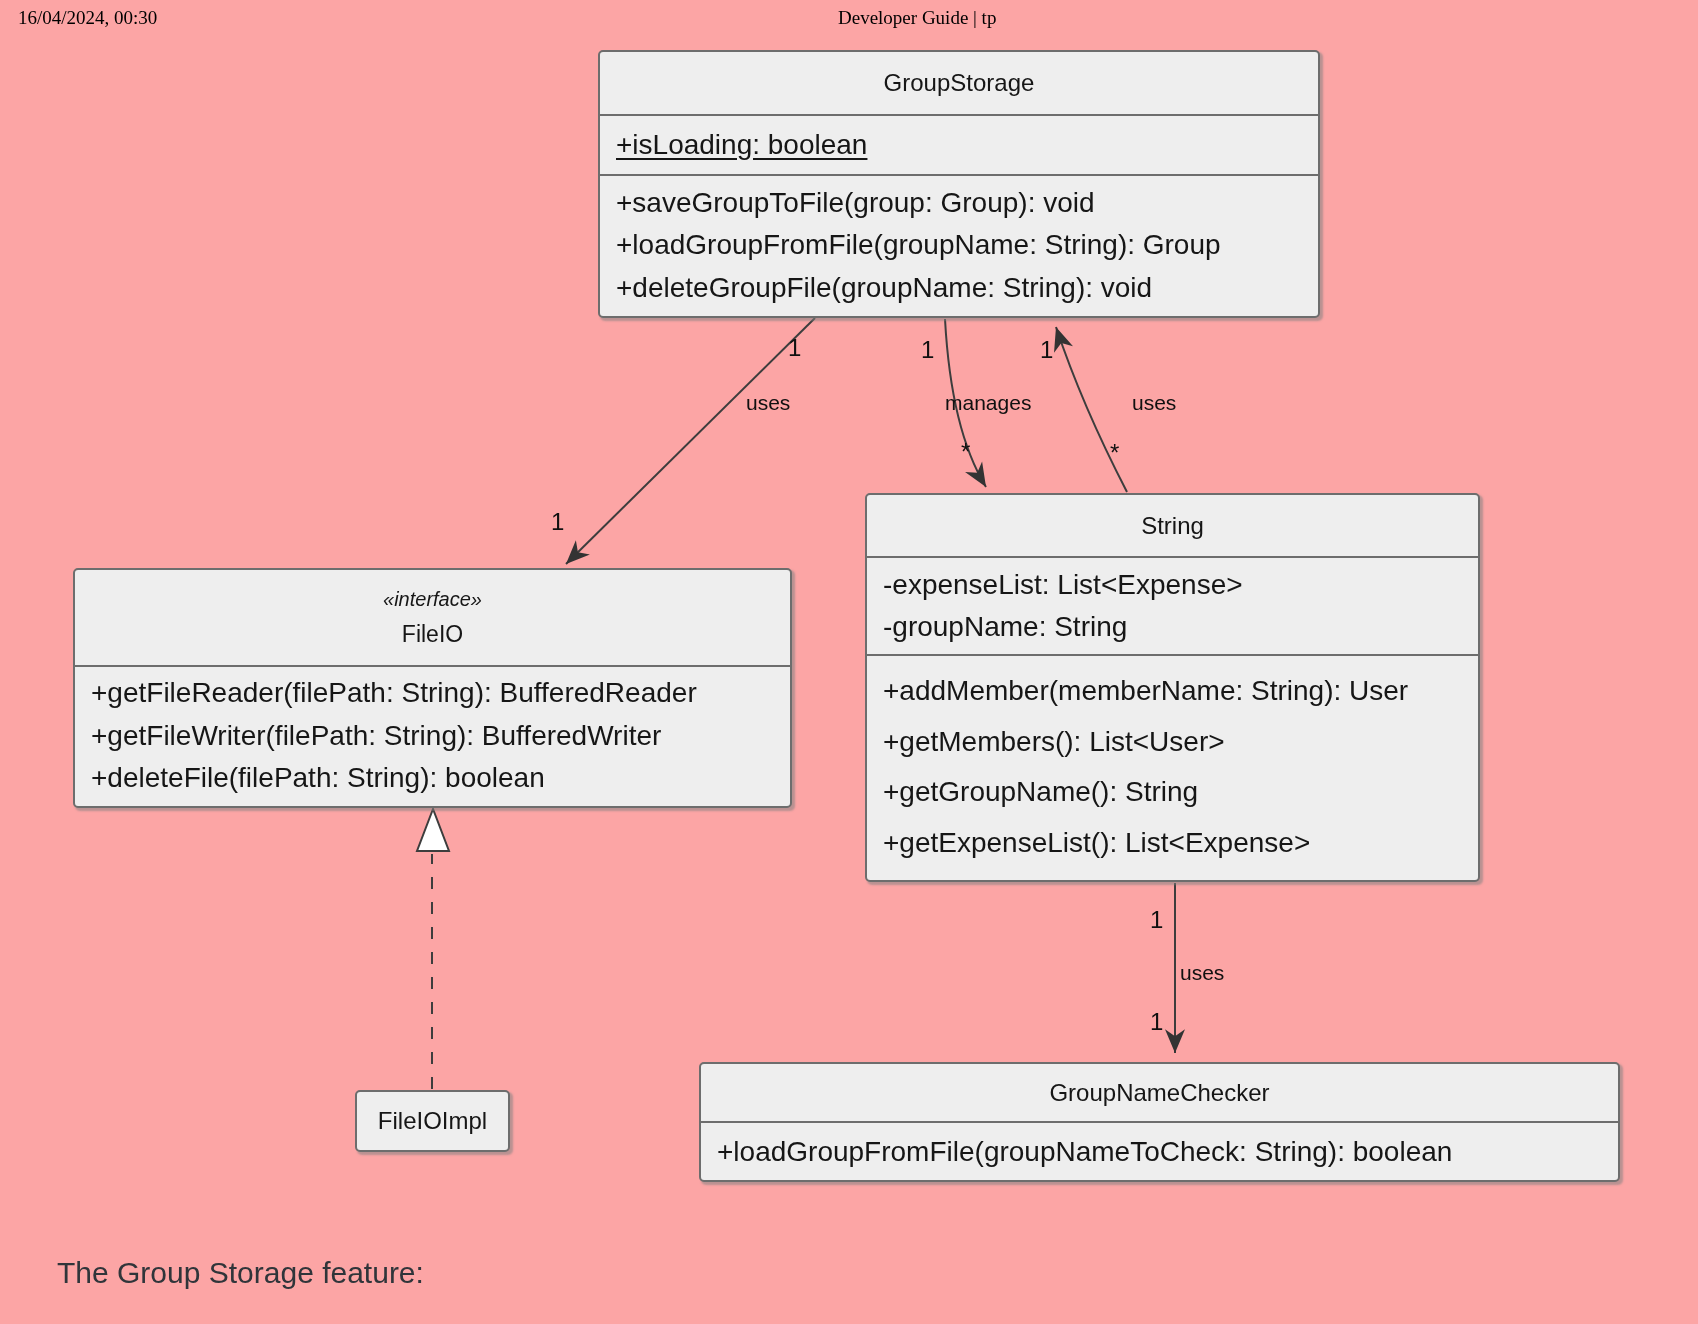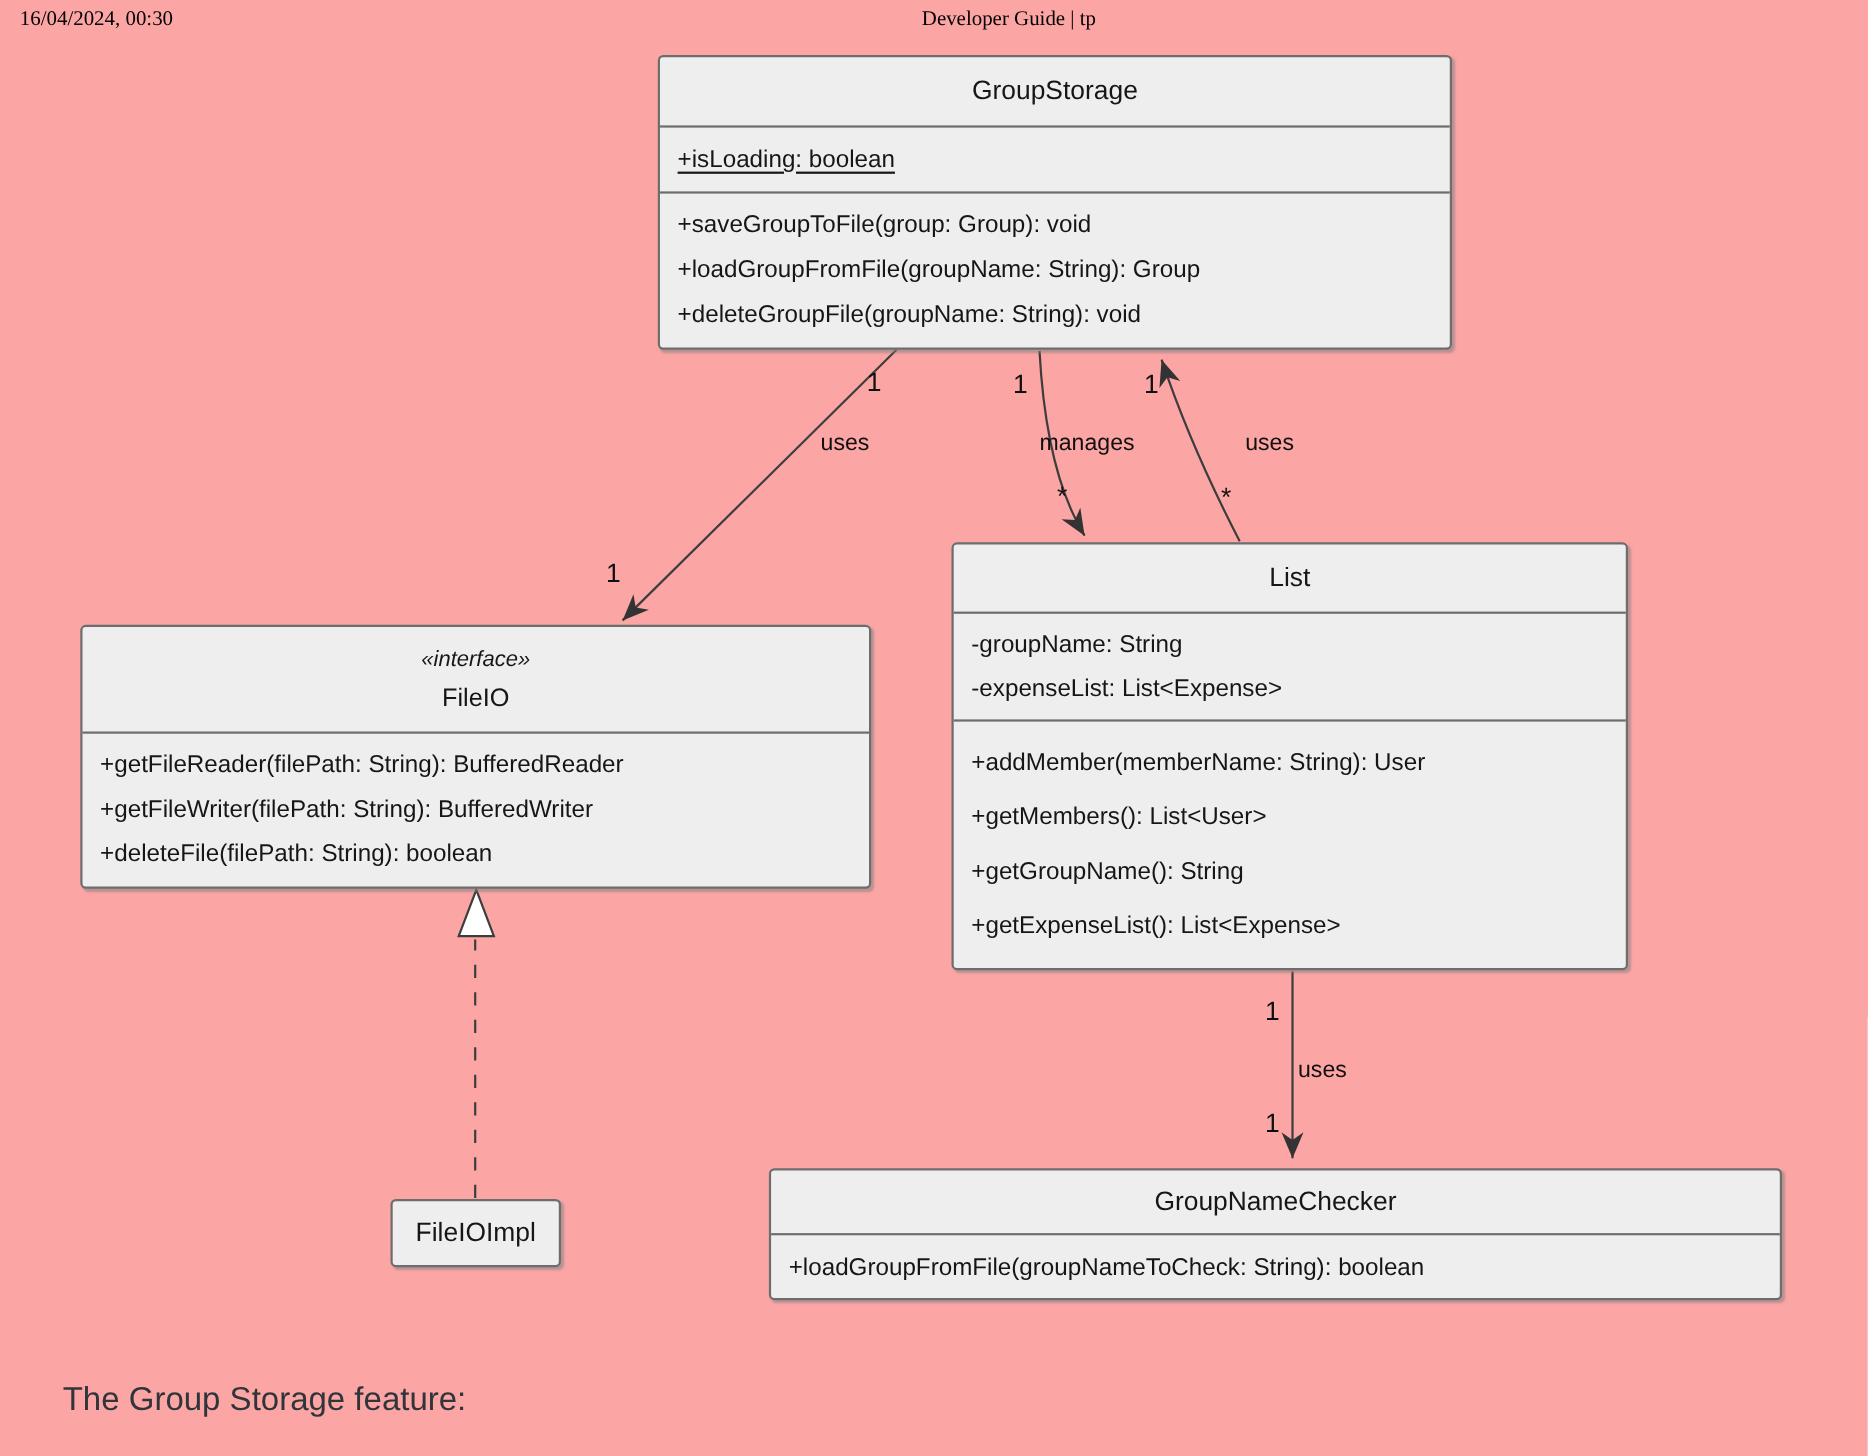--- a/index.html
+++ b/index.html
@@ -20,21 +20,21 @@
     box-shadow:2.5px 2.5px 2px rgba(130,130,130,.55);
   }
   .uml-title {
     box-sizing:border-box; display:flex; flex-direction:column;
     align-items:center; justify-content:center;
     font-size:24px; border-bottom:2px solid #6d6d6d;
   }
   .uml-sec { box-sizing:border-box; display:flex; flex-direction:column;
              justify-content:space-evenly; }
   .uml-sec.divided { border-bottom:2px solid #6d6d6d; }
-  .uml-line { font-size:22px; padding:0 16px; white-space:nowrap; }
+  .uml-line { font-size:28px; padding:0 16px; white-space:nowrap; }
   .u { text-decoration:underline; text-underline-offset:4px; }
   .stereo { font-size:20px; font-style:italic; }
   .iname  { font-size:23px; margin-top:10px; }
 
   
   .elabel { position:absolute; font-size:21px; color:#101010; line-height:1;
             white-space:nowrap; }
   .mult   { position:absolute; font-size:24px; color:#101010; line-height:1; }
 
   .edges { position:absolute; left:0; top:0; }
@@ -82,24 +82,24 @@
       <div class="iname">FileIO</div>
     </div>
     <div class="uml-sec" style="height:137px">
       <div class="uml-line">+getFileReader(filePath: String): BufferedReader</div>
       <div class="uml-line">+getFileWriter(filePath: String): BufferedWriter</div>
       <div class="uml-line">+deleteFile(filePath: String): boolean</div>
     </div>
   </div>
 
   <div class="uml-box" style="left:865px;top:493px;width:615px;height:389px">
-    <div class="uml-title" style="height:63px">List</div>
+    <div class="uml-title" style="height:63px">String</div>
     <div class="uml-sec divided" style="height:98px">
+      <div class="uml-line">-expenseList: List&lt;Expense&gt;</div>
       <div class="uml-line">-groupName: String</div>
-      <div class="uml-line">-expenseList: List&lt;Expense&gt;</div>
     </div>
     <div class="uml-sec" style="height:222px">
       <div class="uml-line">+addMember(memberName: String): User</div>
       <div class="uml-line">+getMembers(): List&lt;User&gt;</div>
       <div class="uml-line">+getGroupName(): String</div>
       <div class="uml-line">+getExpenseList(): List&lt;Expense&gt;</div>
     </div>
   </div>
 
   <div class="uml-box" style="left:699px;top:1062px;width:921px;height:120px">

